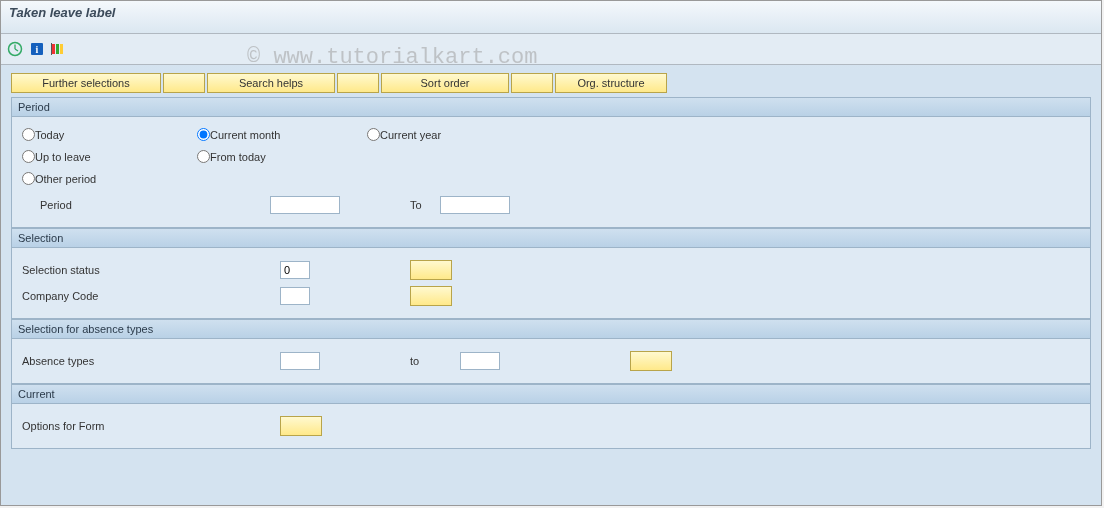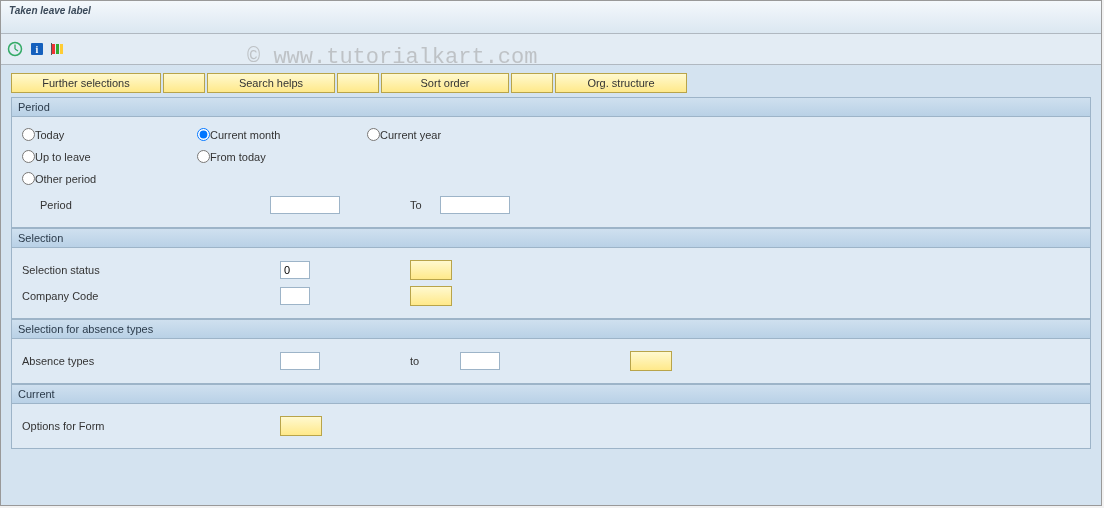--- a/index.html
+++ b/index.html
@@ -19,21 +19,21 @@
     height: 506px;
     background: linear-gradient(#e8eff5, #d8e4ee 40px, #d4e3f0 70px, #d4e3f0);
     position: relative;
     box-sizing: border-box;
   }
   .title-bar {
     height: 28px;
     background: linear-gradient(#f4f8fc, #dbe7f1);
     border-bottom: 1px solid #b0b8c0;
     padding: 4px 8px 0 8px;
-    font-size: 10px;
+    font-size: 13px;
     font-weight: bold;
     font-style: italic;
     color: #3b4a5a;
   }
   .toolbar {
     height: 26px;
     padding: 2px 6px;
     border-bottom: 1px solid #b0b8c0;
     background: #e3ecf4;
     display: flex;
@@ -188,21 +188,21 @@
         <svg width="12" height="10">
             <path d="M1 1 L8 5 L1 9 Z" fill="#c90" stroke="#960" stroke-width="0.8"></path>
           </svg>
       </div>
       <div class="sap-btn" style="width:128px">Sort order</div>
       <div class="sap-btn arrow">
         <svg width="12" height="10">
             <path d="M1 1 L8 5 L1 9 Z" fill="#c90" stroke="#960" stroke-width="0.8"></path>
           </svg>
       </div>
-      <div class="sap-btn" style="width:132px">Org. structure</div>
+      <div class="sap-btn" style="width:112px">Org. structure</div>
     </div>
 
     <div class="group">
       <div class="group-header">Period</div>
       <div class="group-body">
         <div class="radio-row">
           <div class="radio-col1">
             <label class="radio-item">
               <input type="radio" name="period" style="">
               <span>Today</span>

